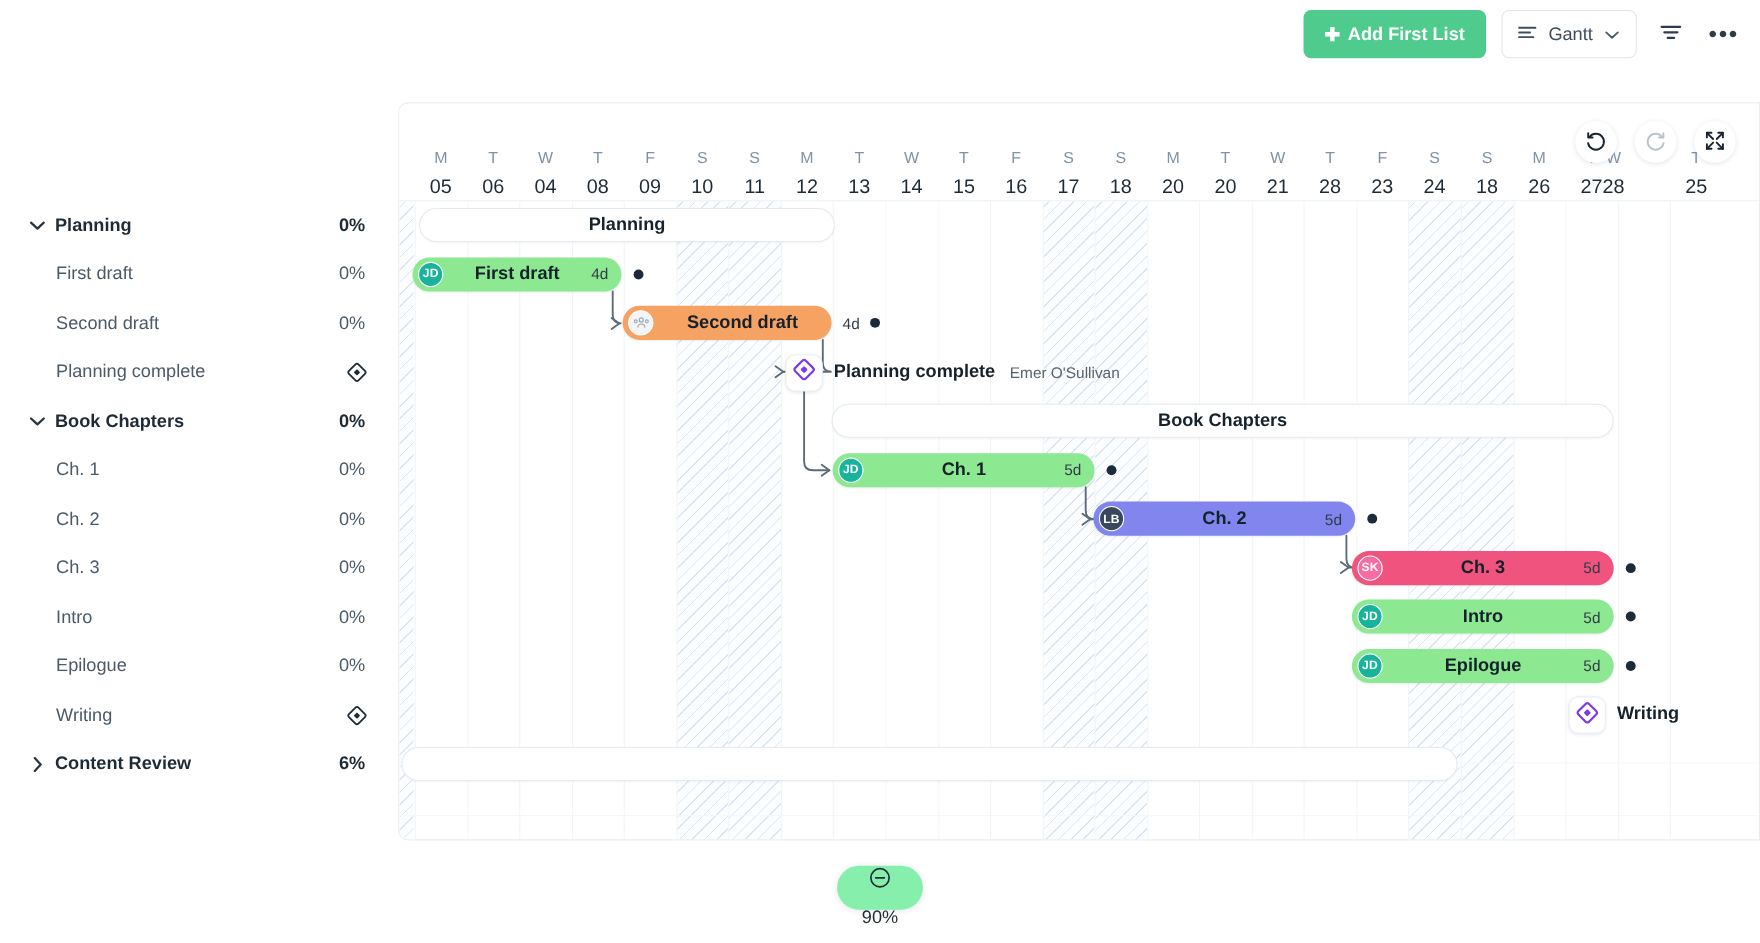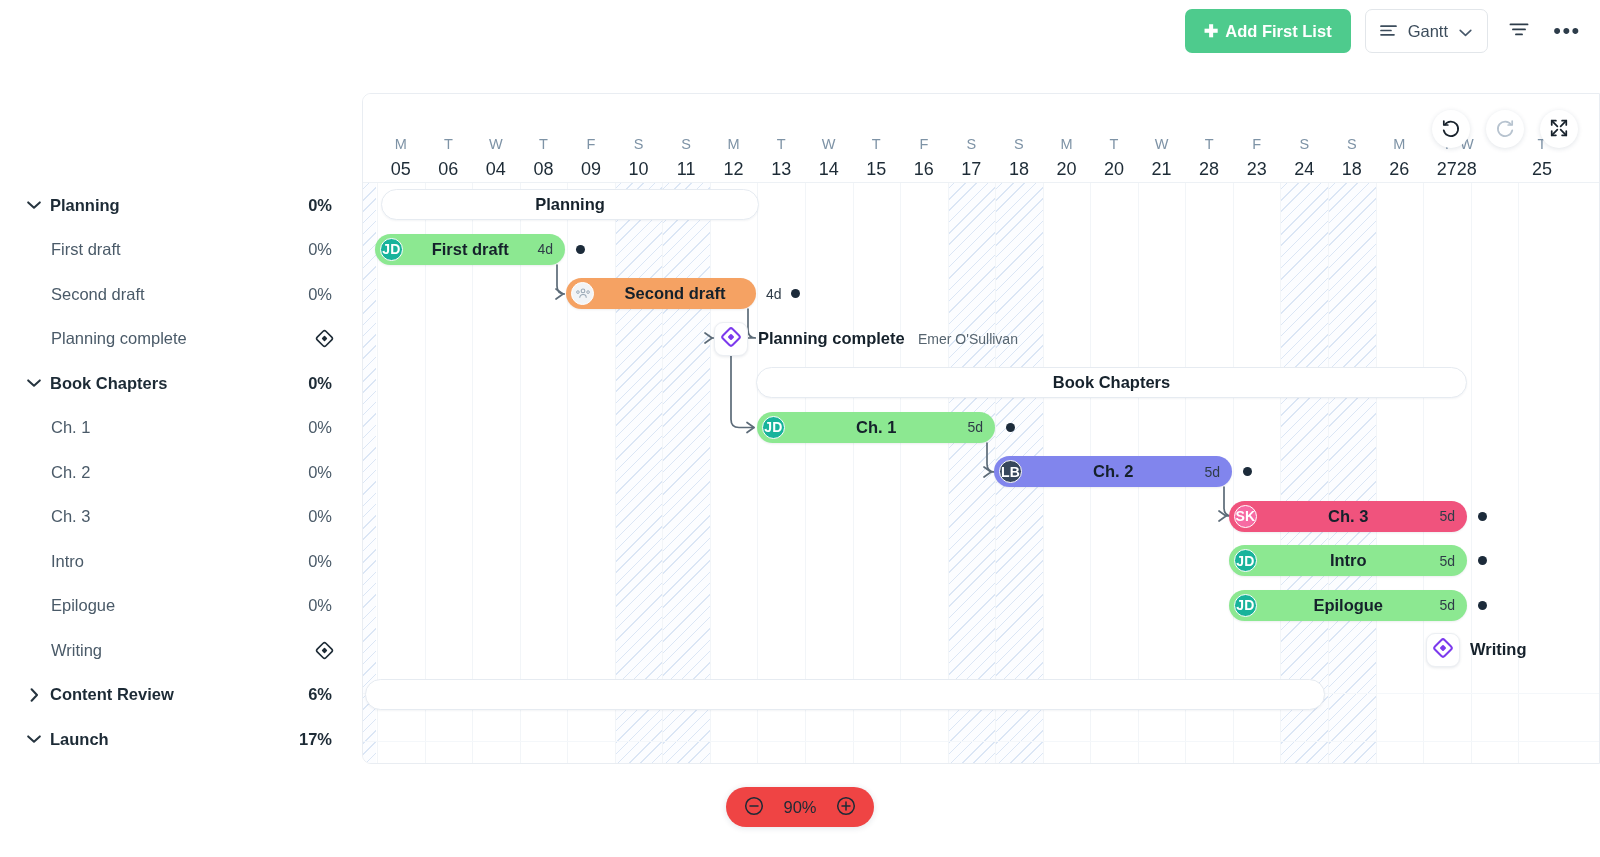--- a/index.html
+++ b/index.html
@@ -109,21 +109,21 @@
     box-shadow: 0 1px 2px rgba(20,40,70,0.08);
   }
   .bar-title {
     flex: 1; text-align: center; font-size: 16.5px; font-weight: 700;
     color: #15212b; white-space: nowrap;
   }
   .bar-dur { font-size: 14px; color: #2f3c48; padding-right: 12px; }
   .avatar {
     width: 23px; height: 23px; border-radius: 50%;
     border: 1.6px solid #ffffff; display: flex; align-items: center;
-    justify-content: center; font-size: 14px; font-weight: 700;
+    justify-content: center; font-size: 11px; font-weight: 700;
     color: #fff; letter-spacing: 0.2px; flex: none;
   }
   .avatar.group-av { background: #f2f4f6; color: #8fa0ae; font-size: 12px; }
   .trail {
     position: absolute; display: flex; align-items: center; gap: 9px;
     height: 31px; z-index: 3; white-space: nowrap;
   }
   .trail .t-dur { font-size: 14px; color: #2f3c48; }
   .dot-handle {
     width: 9px; height: 9px; border-radius: 50%; background: #1c2b3a;
@@ -152,22 +152,23 @@
   .round-btn {
     width: 38px; height: 38px; border-radius: 50%; background: #fff;
     border: none; cursor: pointer; display: flex; align-items: center;
     justify-content: center; box-shadow: 0 1px 5px rgba(25,45,75,0.13);
   }
 
   
   #zoom-control {
     position: absolute; left: 50%; transform: translateX(-50%); top: 787px;
     display: flex; align-items: center; gap: 13px;
-    height: 40px; padding: 0 17px; border-radius: 20px; background: #ef4444;
+    height: 40px; padding: 0 17px; border-radius: 20px; background: #86efac;
     box-shadow: 0 1px 6px rgba(25,45,75,0.13);
+    flex-direction: column;
   }
   #zoom-level { font-size: 16.5px; color: #1d2b36; min-width: 44px; text-align: center; }
   .zoom-btn {
     background: none; border: none; cursor: pointer; display: flex;
     align-items: center; color: #1d2b36; padding: 0;
   }
 </style>
 </head>
 <body>
 
@@ -273,29 +274,20 @@
       </span>
     </div>
     <div class="task-row group">
       <span class="caret">
         <svg width="9" height="14" viewBox="0 0 9 14" fill="none">
           <path d="M1.6 1.2 7 7l-5.4 5.8" stroke="#26343f" stroke-width="2" stroke-linecap="round" stroke-linejoin="round"></path>
         </svg>
       </span>
       <span class="task-label">Content Review</span>
       <span class="task-pct">6%</span>
-    </div>
-    <div class="task-row group">
-      <span class="caret">
-        <svg width="14" height="9" viewBox="0 0 14 9" fill="none">
-          <path d="M1.2 1.4 7 6.8 12.8 1.4" stroke="#26343f" stroke-width="2" stroke-linecap="round" stroke-linejoin="round"></path>
-        </svg>
-      </span>
-      <span class="task-label">Launch</span>
-      <span class="task-pct">17%</span>
     </div>
   </div>
 
 <div id="gantt-panel">
   <div id="timeline-header">
       <div class="day-col-head" style="left: 14px;">
         <span class="dow">M</span>
         <span class="dom">05</span>
       </div>
       <div class="day-col-head" style="left: 61.55px;">

